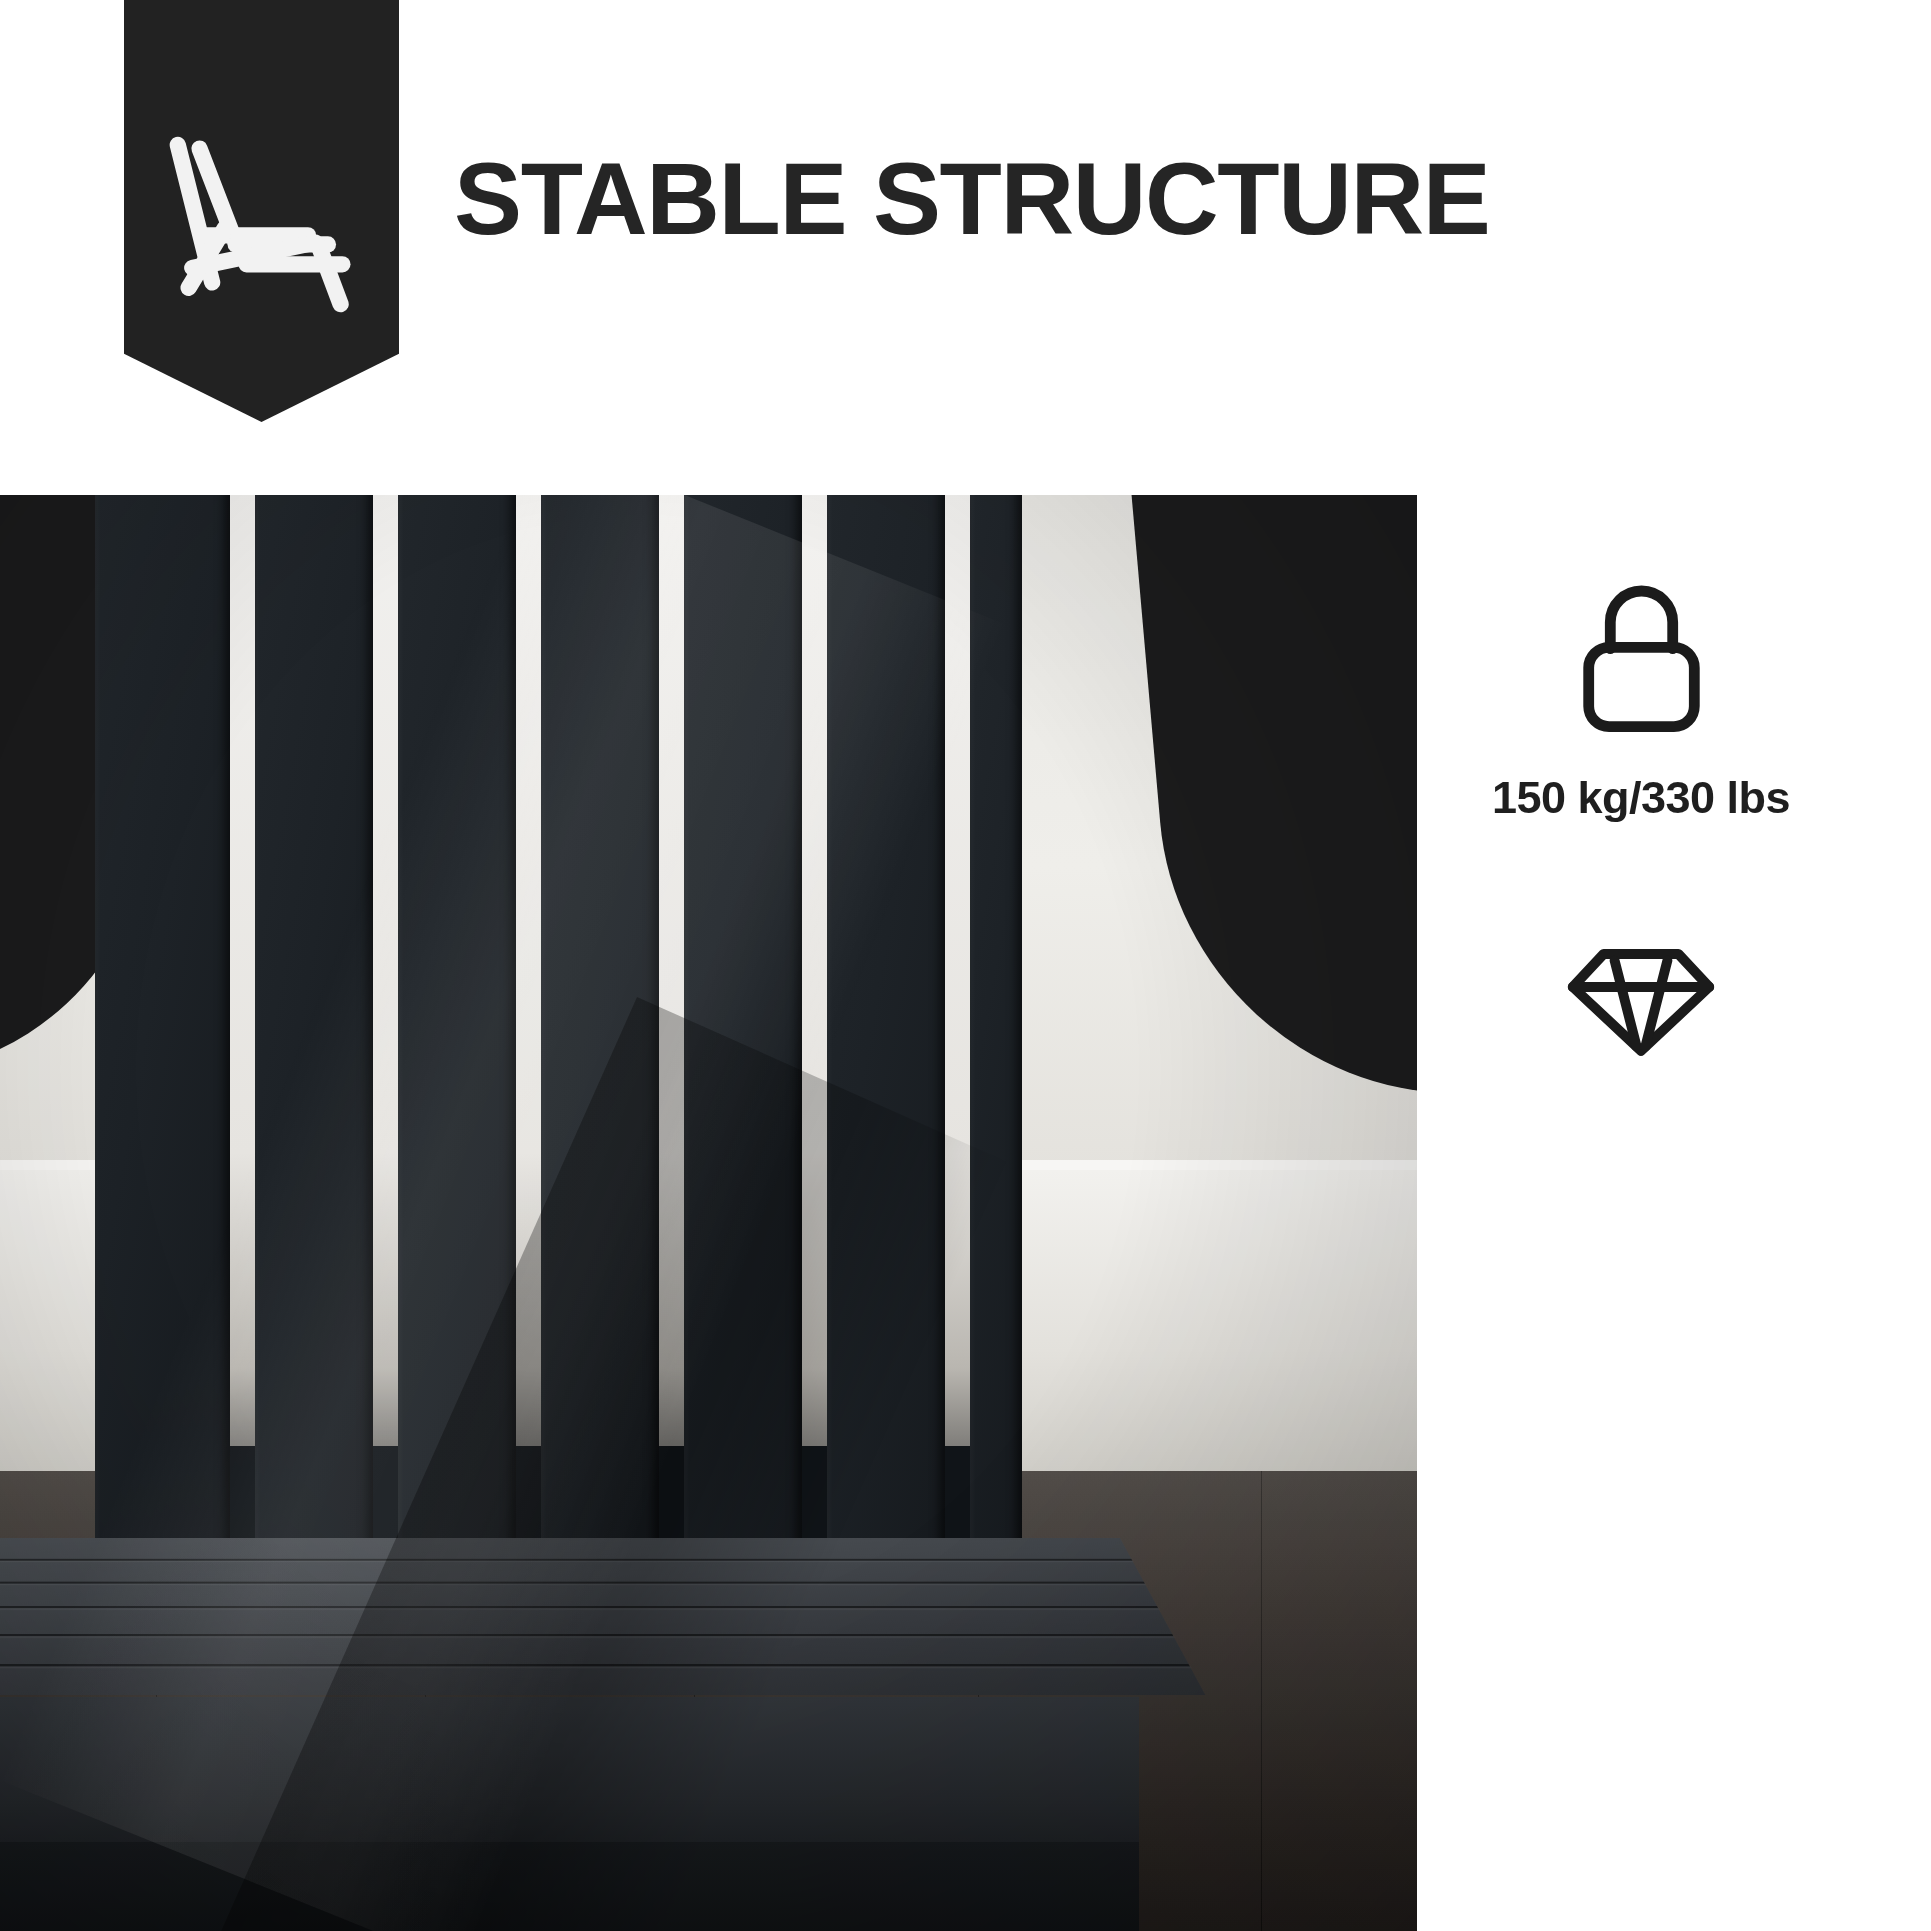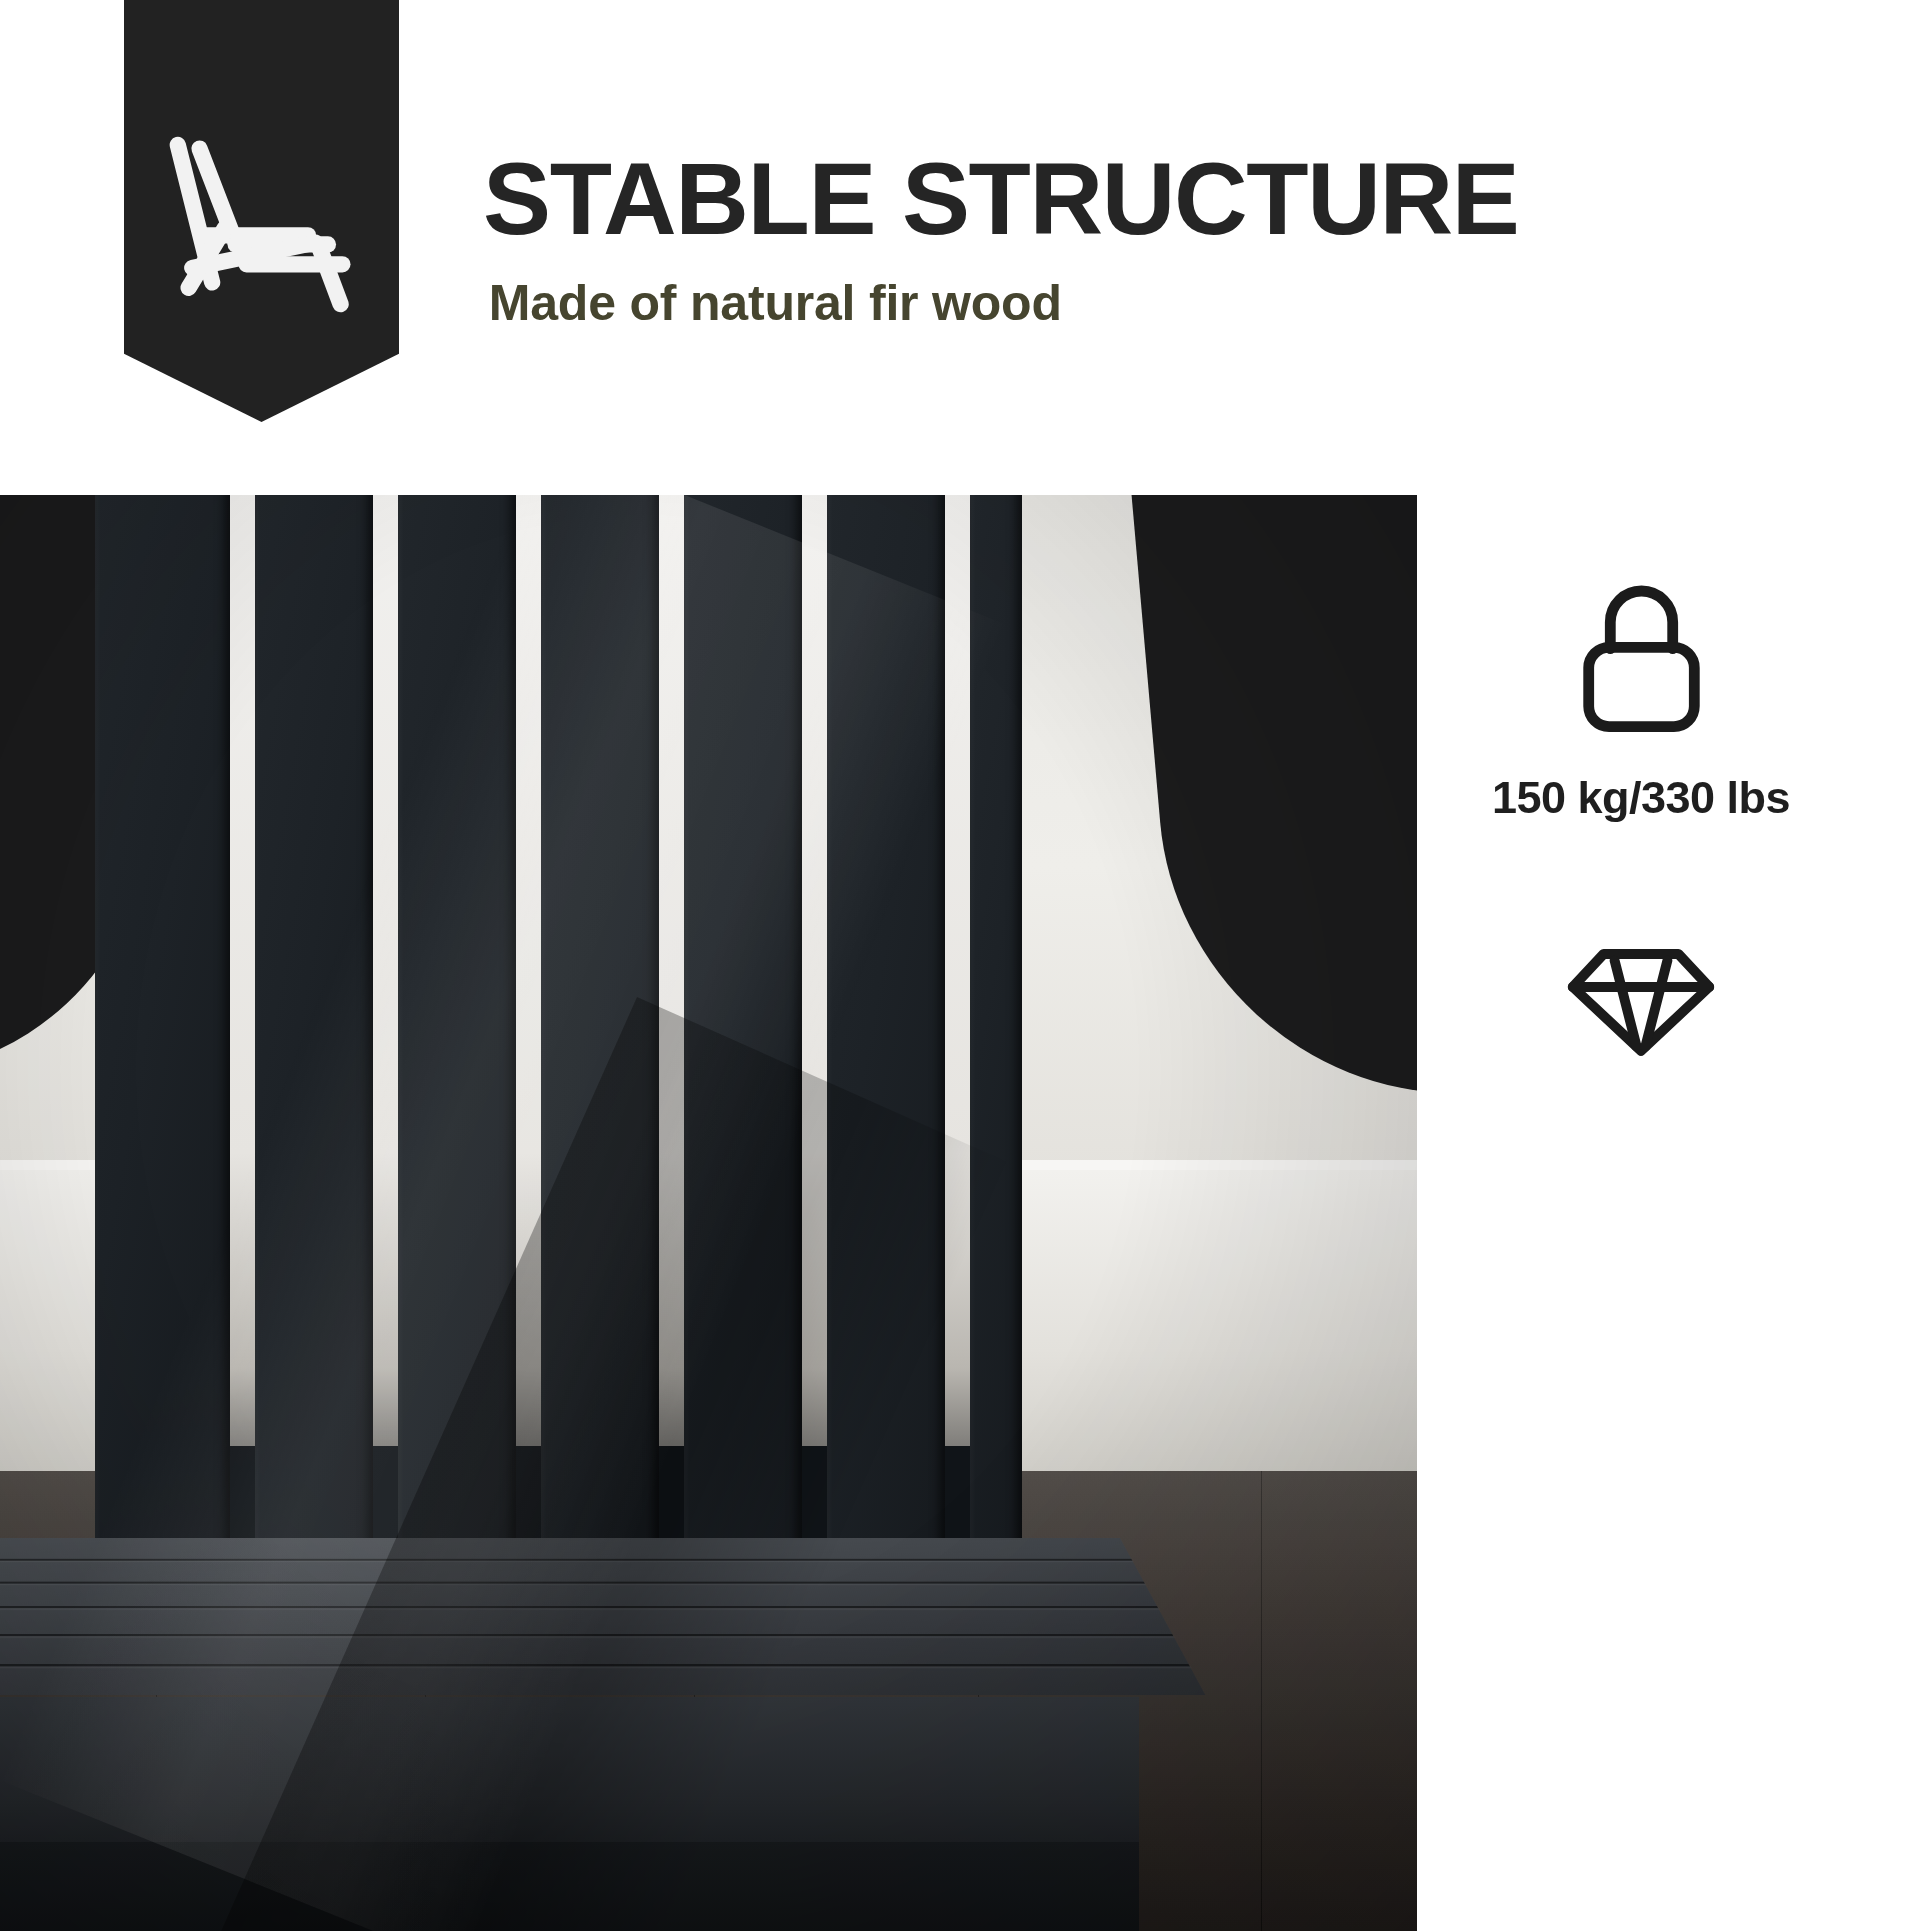--- a/index.html
+++ b/index.html
@@ -38,21 +38,21 @@
   #badge-icon {
     position: absolute;
     left: 27px;
     top: 116px;
     width: 220px;
     height: 208px;
   }
 
   #header-text {
     position: absolute;
-    left: 483px;
+    left: 454px;
     top: 145px;
     width: 1352px;
   }
   #title {
     font-size: 102px;
     font-weight: 700;
     letter-spacing: -1.4px;
     color: #252525;
     line-height: 1.06;
     white-space: nowrap;
@@ -268,21 +268,20 @@
 
         <line x1="40" y1="62" x2="20" y2="95"></line>
 
         <line x1="22" y1="84" x2="90" y2="70"></line>
       </svg>
     </div>
   </div>
 
   <div id="header-text">
     <h1 id="title">STABLE STRUCTURE</h1>
-    <div id="subtitle">Made of natural fir wood</div>
   </div>
 
 </div>
 
 <div id="photo">
   <div class="wall-upper"></div>
   <div class="baseboard"></div>
   <div class="wall-lower"></div>
 
   <div class="floor">

